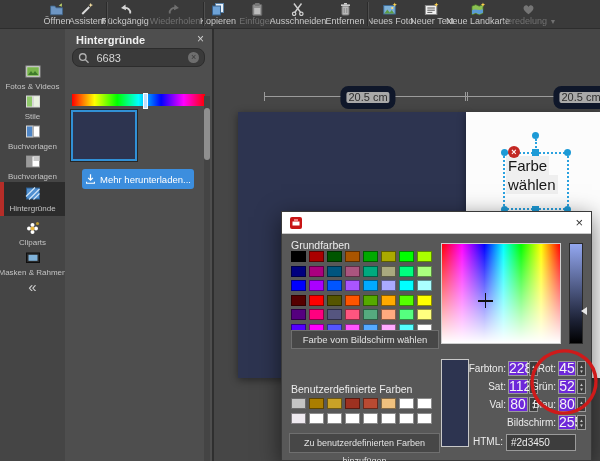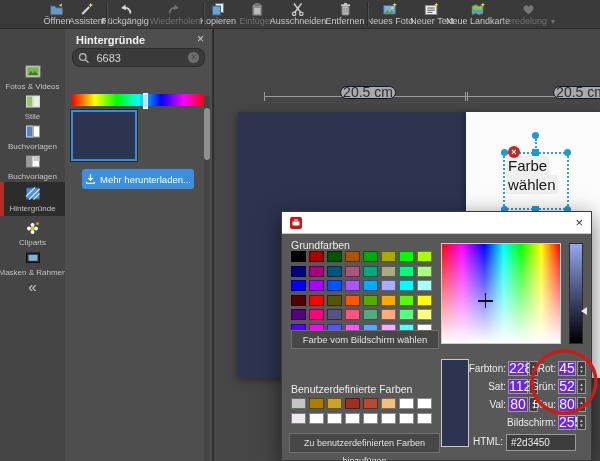--- a/index.html
+++ b/index.html
@@ -35,22 +35,22 @@
            background:linear-gradient(to right,#ff0000,#ffff00 17%,#00ff00 34%,#00ffff 50%,#0000ff 67%,#ff00ff 84%,#ff0000);}
   #hue-handle{position:absolute;left:71px;top:-1px;width:3px;height:14px;background:#bfe0ff;border:1px solid #fdfdfd;}
   #panel-swatch{position:absolute;left:6px;top:82px;width:62px;height:47px;background:#2d3450;border:2px solid #3190d6;outline:1px solid #262626;}
   #dl-btn{position:absolute;left:17px;top:141px;width:112px;height:20px;background:#3c8ede;border-radius:3px;display:flex;align-items:center;
           justify-content:center;gap:4px;color:#fff;font-size:9.5px;}
   #panel-scroll{position:absolute;left:139px;top:68px;width:6px;height:365px;background:#444444;}
   #panel-thumb{position:absolute;left:0px;top:12px;width:6px;height:52px;background:#8f8f8f;border-radius:3px;}
   
   #ruler-line{position:absolute;left:264px;top:96px;width:336px;height:1px;background:#9b9b9b;z-index:2;}
   .ruler-tick{position:absolute;top:92px;width:1px;height:9px;background:#9b9b9b;z-index:2;}
-  .ruler-pill{position:absolute;top:86px;transform:translateX(-50%);background:#a9a9a9;border:1px solid #0f172a;border-radius:8px;
-              color:#2e2e2e;font-size:14px;line-height:11px;padding:0 2px;z-index:2;white-space:nowrap;}
+  .ruler-pill{position:absolute;top:86px;transform:translateX(-50%);background:#a9a9a9;border:6px solid #0f172a;border-radius:8px;
+              color:#2e2e2e;font-size:11px;line-height:11px;padding:0 2px;z-index:2;white-space:nowrap;}
   #page-left{position:absolute;left:238px;top:112px;width:228px;height:266px;background:#2d3450;box-shadow:0 2px 8px rgba(0,0,0,.45);z-index:1;}
   #page-right{position:absolute;left:466px;top:112px;width:134px;height:266px;background:#fcfcfc;box-shadow:0 2px 8px rgba(0,0,0,.45);z-index:1;}
   
   .selline{position:absolute;z-index:3;}
   .dash-h{border-top:2px dotted #2aa2e0;height:0;}
   .dash-v{border-left:2px dotted #2aa2e0;width:0;}
   .handle-dot{position:absolute;width:7px;height:7px;border-radius:50%;background:#1d9ad6;z-index:4;}
   .handle-sq{position:absolute;width:7px;height:7px;background:#1d9ad6;z-index:4;}
   #sel-delete{position:absolute;left:508px;top:146px;width:12px;height:12px;border-radius:50%;background:#c32823;color:#fff;
               font-size:9px;line-height:12px;text-align:center;font-weight:bold;z-index:4;}

